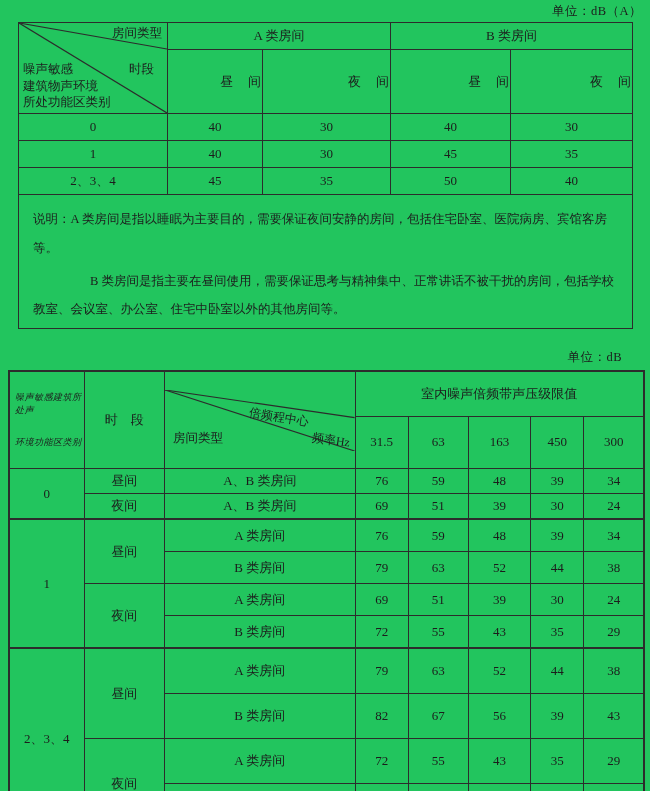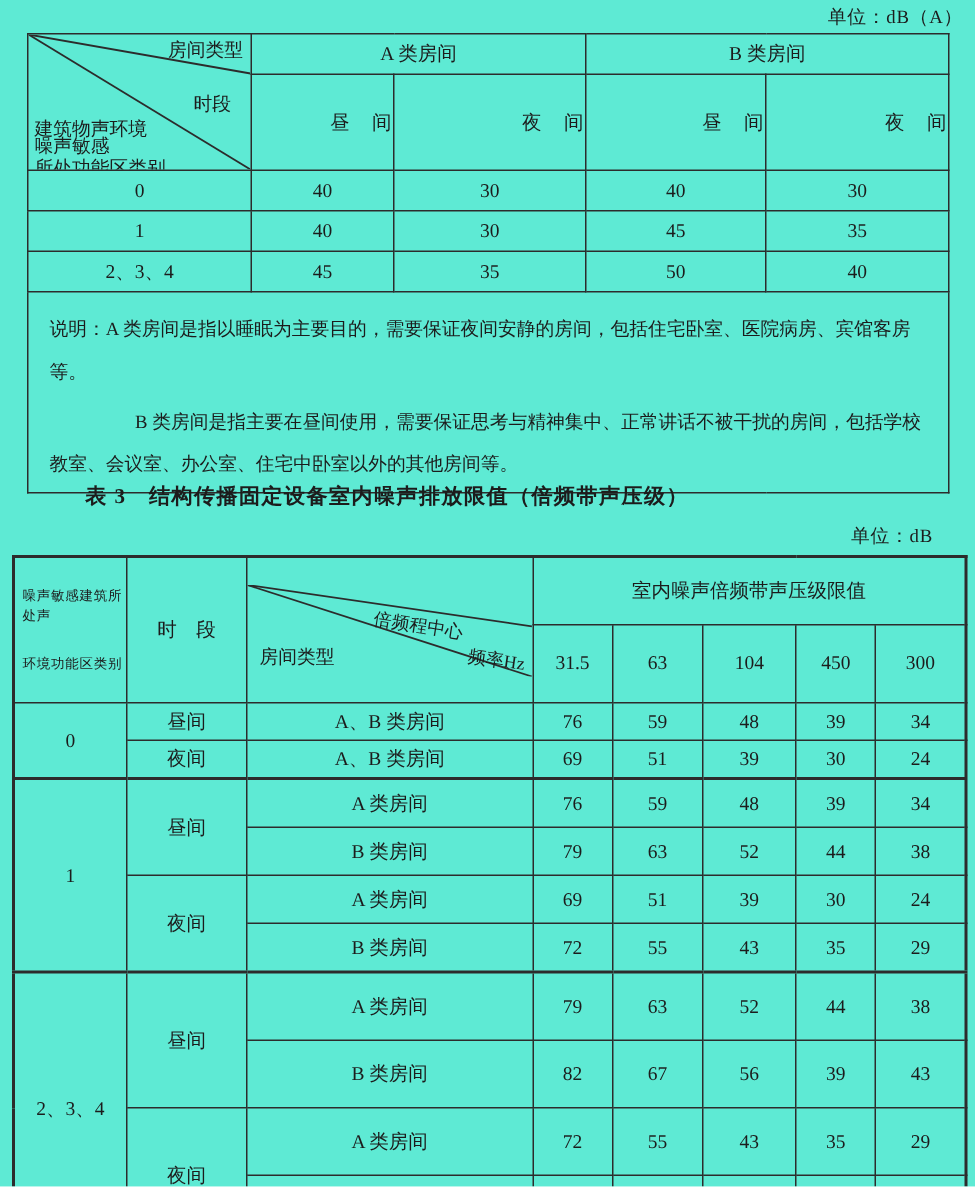--- a/index.html
+++ b/index.html
@@ -1,17 +1,17 @@
 <!DOCTYPE html>
 <html><head>
 <meta charset="utf-8">
 <style>
   html,body{margin:0;padding:0;background:#ffffff;}
   .page{
-    position:relative;width:650px;height:791px;background:#5eead4;
+    position:relative;width:650px;height:791px;background:#22c55e;
     font-family:"Liberation Serif","DejaVu Serif",serif;color:#1c1c1c;
     overflow:hidden;
   }
   .unit{position:absolute;font-size:12.5px;letter-spacing:.5px;}
   .unit-a{top:3px;right:8px;}
   .unit-db{top:349px;right:28px;}
   .t3-title{
     position:absolute;top:322px;left:0;width:516px;text-align:center;
     font-size:14px;font-weight:bold;letter-spacing:1px;
   }
@@ -28,33 +28,33 @@
   .t1 .note-cell{height:100px;text-align:left;vertical-align:top;padding:6px 12px 0 10px;}
   .t1 .note-cell p{margin:4px;font-size:12.5px;line-height:2.3;}
   .t1 .note-cell p.indent{text-indent:57px;}
   
   .diag{position:relative;width:100%;}
   .diag svg{position:absolute;left:0;top:0;width:100%;height:100%;display:block;}
   .diag .lbl{position:absolute;white-space:nowrap;font-size:12.5px;line-height:1;}
   .d1{height:90px;}
   .d1 .l-roomtype{top:4px;right:5px;}
   .d1 .l-period{top:40px;right:13px;}
-  .d1 .l-left1{top:40px;left:4px;margin-top:28px;}
+  .d1 .l-left1{top:40px;left:4px;}
   .d1 .l-left2{top:57px;left:4px;}
-  .d1 .l-left3{top:83px;left:4px;}
+  .d1 .l-left3{top:73px;left:4px;}
   
   .t3{position:absolute;left:8px;top:370px;width:637px;border:2px solid #2c2c2c;}
   .t3 .h-top td{height:28px;}
   .t3 .h-freq td{height:33px;}
   .t3 tr.g0 td{height:24px;}
   .t3 tr.g1 td{height:31px;}
   .t3 tr.g2 td{height:44px;}
   .t3 tr.gs td{border-top:2px solid #2c2c2c;}
   .t3 .c1h{font-size:9px;text-align:left;padding-left:5px;letter-spacing:.5px;}
-  .t3 .c1h div{margin:19px 0;}
+  .t3 .c1h div{margin:19px 0;font-style:italic;}
   .t3 .cat{font-size:13px;}
   .d3{height:61px;}
   .d3 .l-band{left:84px;top:21px;font-size:12px;transform:rotate(9deg);}
   .d3 .l-freq{right:5px;bottom:5px;font-size:12px;transform:rotate(8deg);}
   .d3 .l-room{left:8px;bottom:6px;}
 </style>
 </head>
 <body>
 
 <div class="page">
@@ -116,21 +116,20 @@
     </tr>
     <tr>
       <td colspan="5" class="note-cell">
         <p>说明：A 类房间是指以睡眠为主要目的，需要保证夜间安静的房间，包括住宅卧室、医院病房、宾馆客房等。</p>
         <p class="indent">B 类房间是指主要在昼间使用，需要保证思考与精神集中、正常讲话不被干扰的房间，包括学校教室、会议室、办公室、住宅中卧室以外的其他房间等。</p>
       </td>
     </tr>
   </tbody>
     </table>
 
-  <div class="t3-title">表 3　结构传播固定设备室内噪声排放限值（倍频带声压级）</div>
   <div class="unit unit-db">单位：dB</div>
 
   <table class="t3">
     <colgroup>
       <col style="width:75px">
         <col style="width:80px">
         <col style="width:190px">
       <col style="width:53px">
         <col style="width:60px">
         <col style="width:62px">
@@ -153,21 +152,21 @@
           <span class="lbl l-band">倍频程中心</span>
           <span class="lbl l-freq">频率Hz</span>
           <span class="lbl l-room">房间类型</span>
         </div>
       </td>
       <td colspan="5">室内噪声倍频带声压级限值</td>
     </tr>
     <tr class="h-freq">
       <td>31.5</td>
       <td>63</td>
-      <td>104</td>
+      <td>163</td>
       <td>450</td>
       <td>300</td>
     </tr>
 
     <tr class="g0">
       <td rowspan="2" class="cat">0</td>
       <td>昼间</td>
       <td>A、B 类房间</td>
       <td>76</td>
       <td>59</td>

